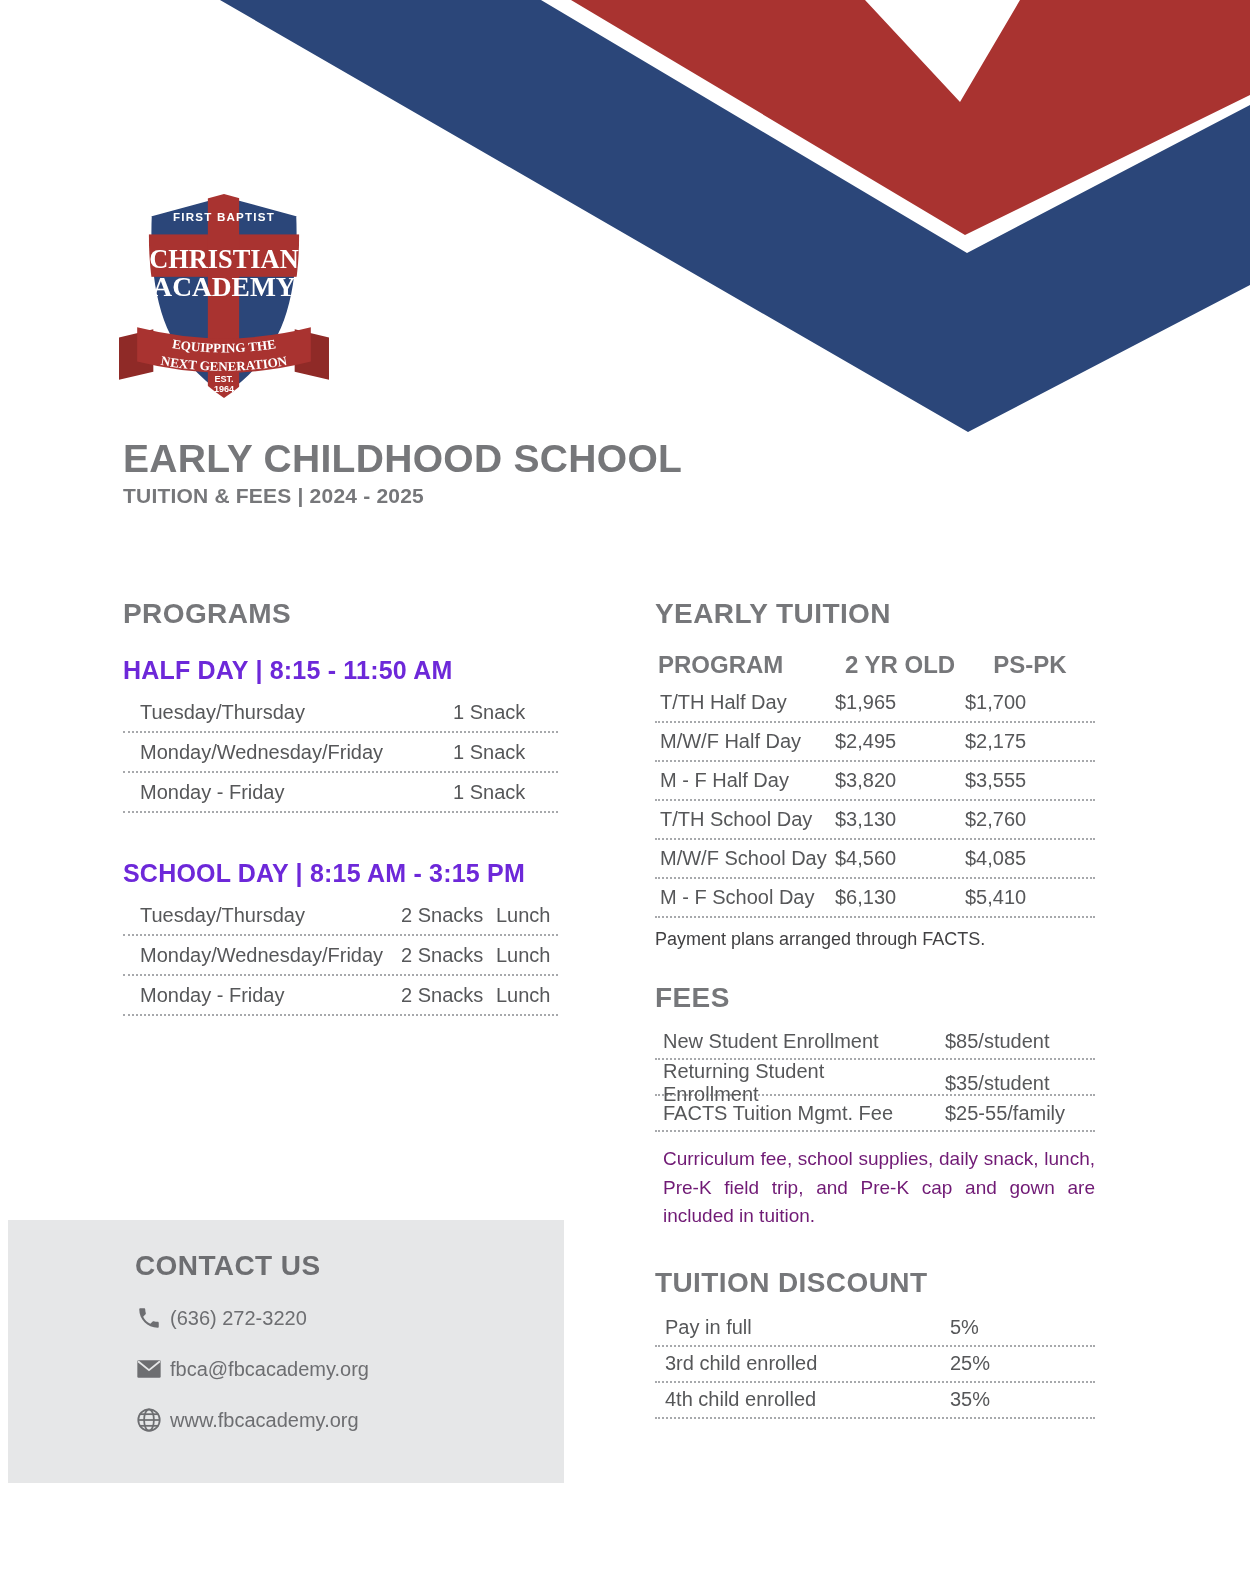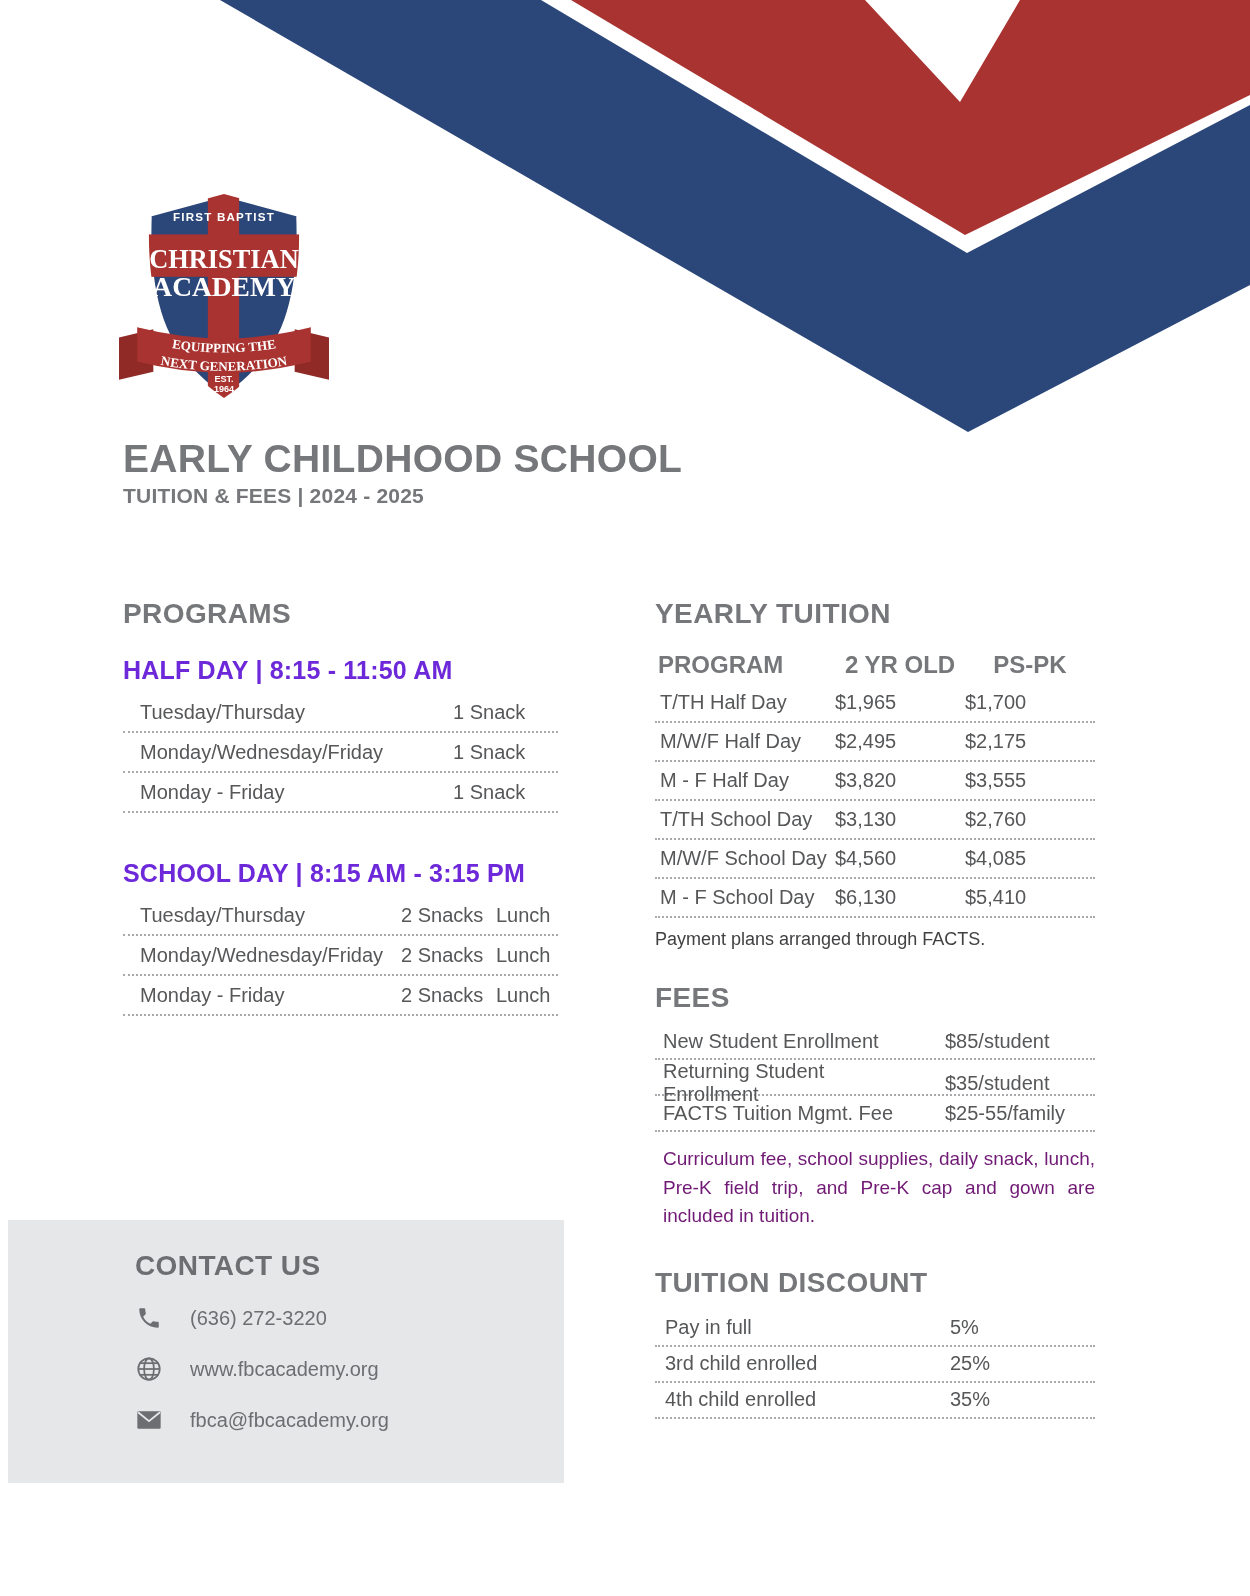--- a/index.html
+++ b/index.html
@@ -40,21 +40,21 @@
   .fees-head { margin-top: 32px; }
   .frow { grid-template-columns: 1fr 150px; height: 36px; padding-left: 8px; gap: 44px; }
   .fnote { font-size: 19px; color: #701a75; text-align: justify; margin-top: 13px; line-height: 1.5; padding-left: 8px; }
 
   .disc-head { margin-top: 36px; }
   .drow { grid-template-columns: 1fr 145px; height: 36px; padding-left: 10px; }
 
   .contact { position: absolute; left: 8px; top: 1220px; width: 556px; height: 263px;
              background: #e6e7e8; padding: 30px 0 0 127px; }
   .contact h3 { font-size: 28px; font-weight: bold; color: #6d6e71; letter-spacing: 0.4px; }
-  .citem { display: flex; align-items: center; gap: 27px; color: #6d6e71; font-size: 20px; margin-top: 21px; height: 30px; }
+  .citem { display: flex; align-items: center; gap: 7px; color: #6d6e71; font-size: 20px; margin-top: 21px; height: 30px; }
   .citem .ic { width: 28px; height: 28px; flex: 0 0 28px; display: flex; align-items: center; justify-content: center; }
 </style>
 </head>
 <body>
 
 <div class="page">
 
   <svg class="chevron" width="1250" height="450" viewBox="0 0 1250 450" aria-hidden="true">
     <polygon fill="#a93330" points="571,0 865,0 960,102 1020,0 1250,0 1250,95 965,235"></polygon>
     <polygon fill="#2b4679" points="220,0 541,0 967,253 1250,105 1250,285 968,432"></polygon>
@@ -224,35 +224,35 @@
       <span class="ic">
         <svg width="26" height="26" viewBox="0 0 24 24" fill="#6d6e71">
           <path d="M6.62 10.79c1.44 2.83 3.76 5.15 6.59 6.59l2.2-2.2c.27-.27.67-.36 1.02-.24 1.12.37 2.33.57 3.57.57.55 0 1 .45 1 1V20c0 .55-.45 1-1 1-9.39 0-17-7.61-17-17 0-.55.45-1 1-1h3.5c.55 0 1 .45 1 1 0 1.25.2 2.45.57 3.57.11.35.03.74-.25 1.02l-2.2 2.2z"></path>
         </svg>
       </span>
       <span>(636) 272-3220</span>
     </div>
 
     <div class="citem">
       <span class="ic">
+        <svg width="28" height="28" viewBox="0 0 24 24">
+          <rect x="2" y="4.5" width="20" height="15" rx="1" fill="#6d6e71"></rect>
+          <polyline points="2.6,5.4 12,13 21.4,5.4" fill="none" stroke="#e6e7e8" stroke-width="1.6"></polyline>
+        </svg>
+      </span>
+      <span>fbca@fbcacademy.org</span>
+    </div>
+
+    <div class="citem">
+      <span class="ic">
         <svg width="28" height="28" viewBox="0 0 24 24" fill="none" stroke="#6d6e71" stroke-width="1.5">
           <circle cx="12" cy="12" r="9.2"></circle>
           <ellipse cx="12" cy="12" rx="4.2" ry="9.2"></ellipse>
           <line x1="2.8" y1="12" x2="21.2" y2="12"></line>
           <line x1="4" y1="7" x2="20" y2="7"></line>
           <line x1="4" y1="17" x2="20" y2="17"></line>
         </svg>
       </span>
       <span>www.fbcacademy.org</span>
     </div>
-
-    <div class="citem">
-      <span class="ic">
-        <svg width="28" height="28" viewBox="0 0 24 24">
-          <rect x="2" y="4.5" width="20" height="15" rx="1" fill="#6d6e71"></rect>
-          <polyline points="2.6,5.4 12,13 21.4,5.4" fill="none" stroke="#e6e7e8" stroke-width="1.6"></polyline>
-        </svg>
-      </span>
-      <span>fbca@fbcacademy.org</span>
-    </div>
   </div>
 
 </div>
 
 </body></html>

